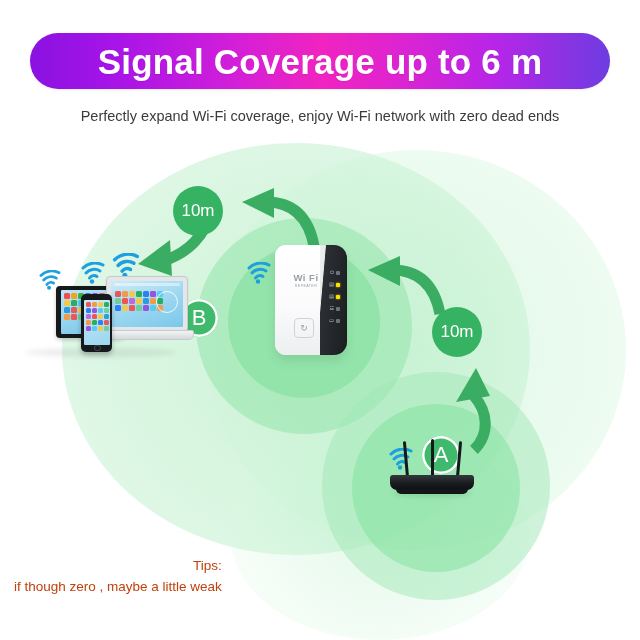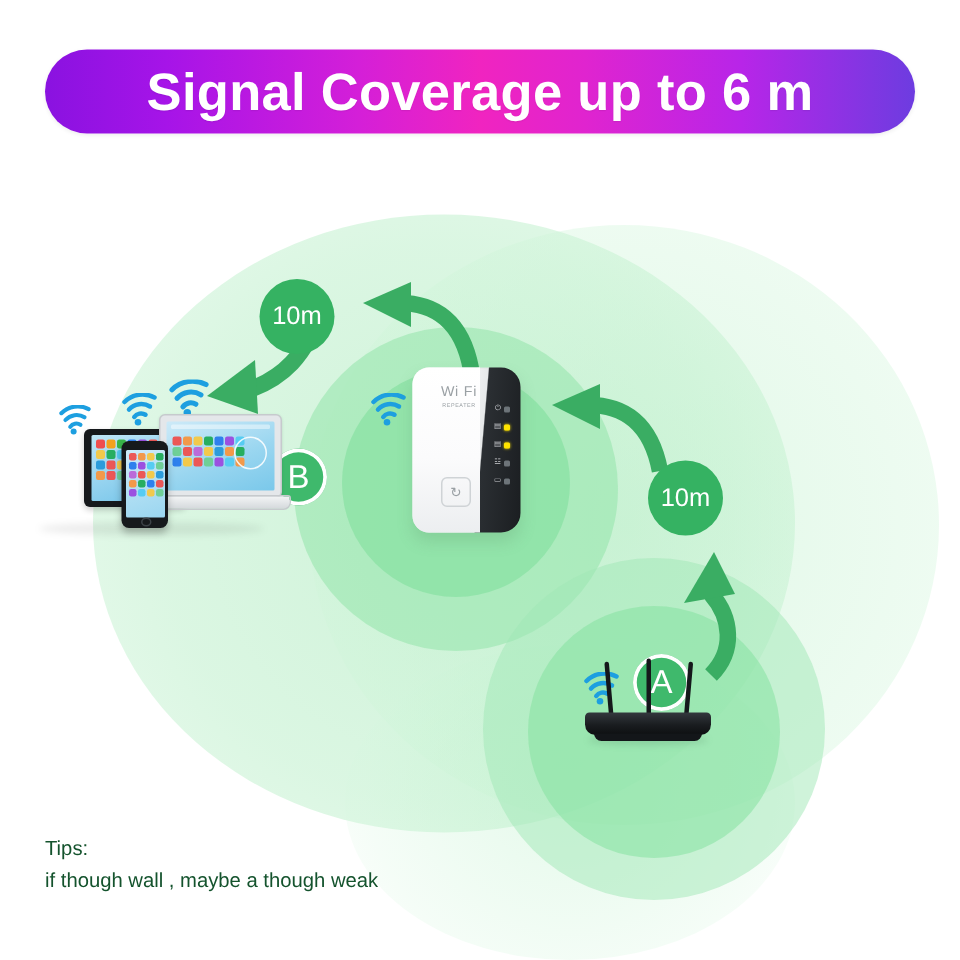--- a/index.html
+++ b/index.html
@@ -62,21 +62,21 @@
   .arrow-svg{position:absolute;overflow:visible;}
 
   
   .repeater{position:absolute;left:275px;top:245px;width:72px;height:110px;}
   .rep-body{position:absolute;inset:0;border-radius:11px 13px 13px 11px;
     background:linear-gradient(95deg,#fdfdfd 0%,#f4f5f6 48%,#e7e9ea 62%,#2b2f33 63%,#1b1e21 100%);
     box-shadow:0 6px 10px rgba(90,140,100,.22), inset 0 0 0 .5px rgba(0,0,0,.07);}
   .rep-front{position:absolute;left:0;top:0;width:63%;height:100%;border-radius:11px 0 0 11px;
     background:linear-gradient(180deg,#ffffff 0%,#fbfbfc 55%,#eceef0 100%);}
   .rep-logo{position:absolute;left:10px;top:12px;width:42px;text-align:center;color:#9aa0a4;}
-  .rep-logo-main{font-size:9.5px;font-weight:normal;letter-spacing:.5px;line-height:1;}
+  .rep-logo-main{font-size:9.5px;font-weight:bold;letter-spacing:.5px;line-height:1;margin-top:16px;}
   .rep-logo-sub{font-size:3.6px;letter-spacing:.4px;margin-top:1.5px;}
   .rep-wps{position:absolute;left:19px;top:73px;width:18px;height:18px;border-radius:4px;
     border:1px solid #cfd3d6;display:flex;align-items:center;justify-content:center;
     color:#9aa0a4;font-size:9px;}
   .leds{position:absolute;right:7px;top:24px;width:16px;}
   .led-row{display:flex;align-items:center;justify-content:flex-end;margin-bottom:5px;height:7px;}
   .led-ic{font-size:5px;color:#c9ccd0;margin-right:2px;line-height:1;}
   .led-dot{width:4px;height:4px;border-radius:1px;}
   .led-on{background:#ffe300;box-shadow:0 0 2px #ffe300;}
   .led-off{background:#6d7479;}
@@ -96,31 +96,32 @@
   .devices{position:absolute;left:28px;top:272px;width:165px;height:82px;}
   .scrn-grid{position:absolute;display:grid;gap:1px;}
   .dot{border-radius:1.5px;}
   .shadowbar{position:absolute;left:26px;top:348px;width:150px;height:9px;border-radius:50%;
     background:rgba(0,0,0,.07);filter:blur(2.5px);}
 
   
   .wifi{position:absolute;}
 
   
-  .tips{position:absolute;left:30px;top:556px;color:#14532d;font-size:13.5px;line-height:1.55;}
+  .tips{position:absolute;left:14px;top:556px;color:#c2410c;font-size:13.5px;line-height:1.55;text-align:right;}
   .tips div{white-space:nowrap;}
 </style>
 </head>
 <body>
 
 <div id="stage">
 
   <div class="banner">
     <div class="banner-title">Signal Coverage up to 6 m</div>
   </div>
+  <div class="subtitle">Perfectly expand Wi-Fi coverage, enjoy Wi-Fi network with zero dead ends</div>
 
   <div class="circle c-outer"></div>
   <div class="circle c-outer2"></div>
   <div class="circle c-bottomfade"></div>
   <div class="circle c-mid"></div>
   <div class="circle c-mid-core"></div>
   <div class="circle c-router"></div>
   <div class="circle c-router-core"></div>
 
   <svg class="arrow-svg" style="left:108px;top:190px;" width="120" height="100" viewBox="0 0 120 100">
@@ -330,16 +331,16 @@
           <div class="dot" style="background:#f2c94c"></div>
             <div class="dot" style="background:#6fcf97"></div>
         </div>
       </div>
       <div style="position:absolute;left:12.5px;bottom:1.5px;width:5px;height:4px;border-radius:50%;border:1px solid #3c4247;"></div>
     </div>
   </div>
 
   <div class="tips">
     <div>Tips:</div>
-    <div>if though wall , maybe a though weak</div>
+    <div>if though zero , maybe a little weak</div>
   </div>
 
 </div>
 
 </body></html>

